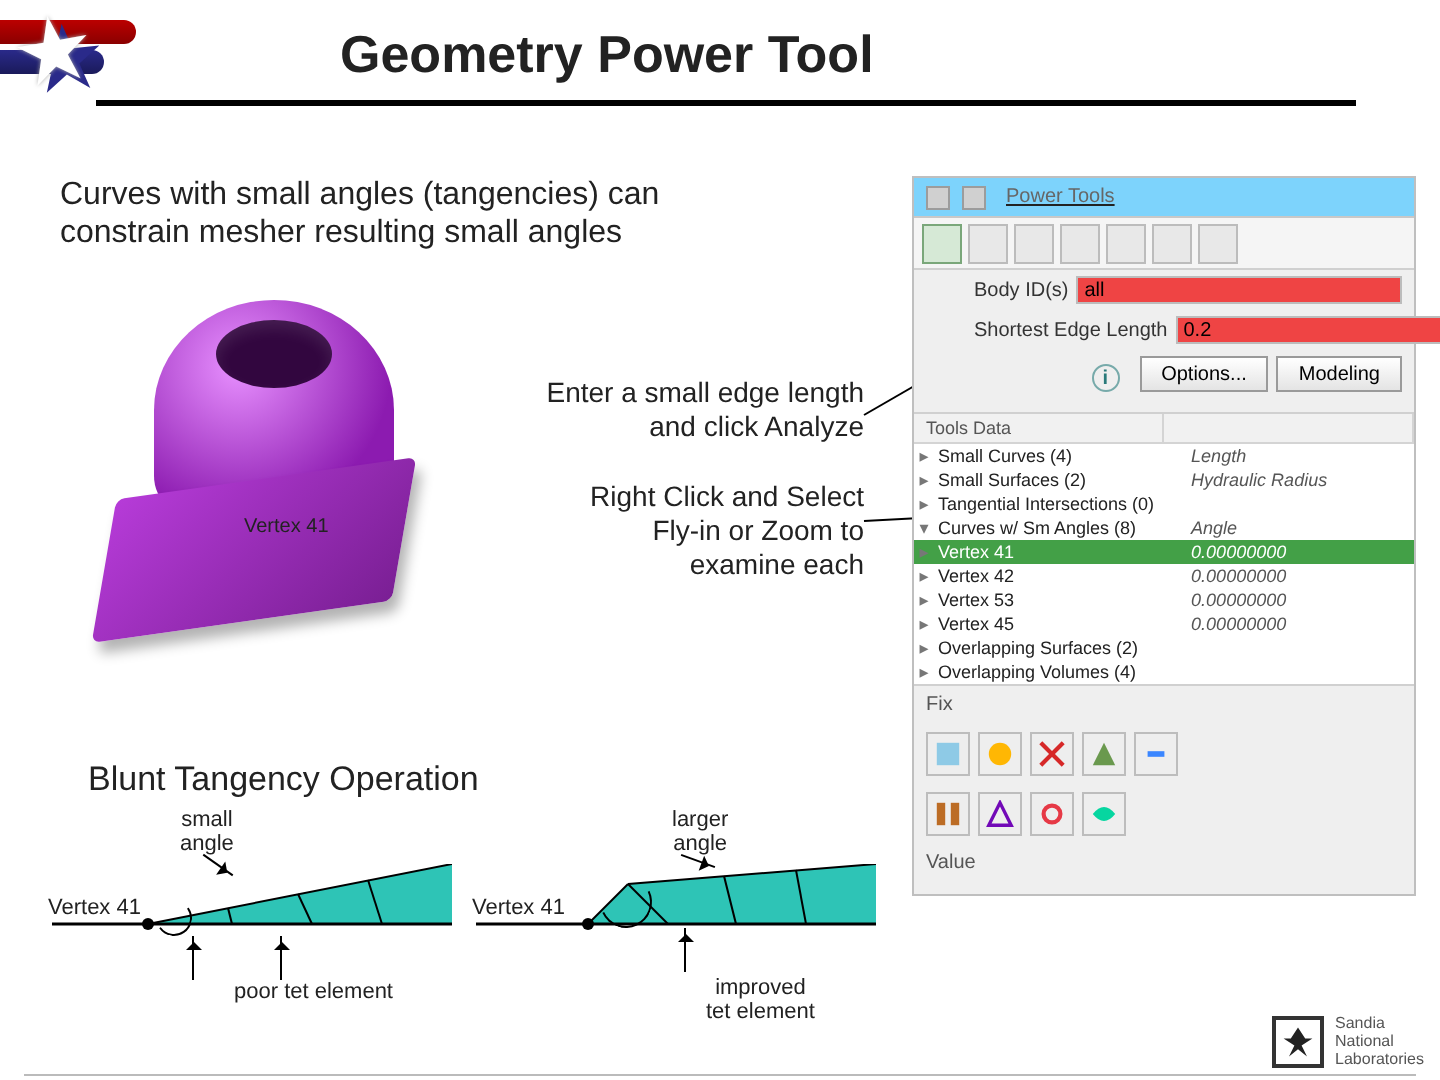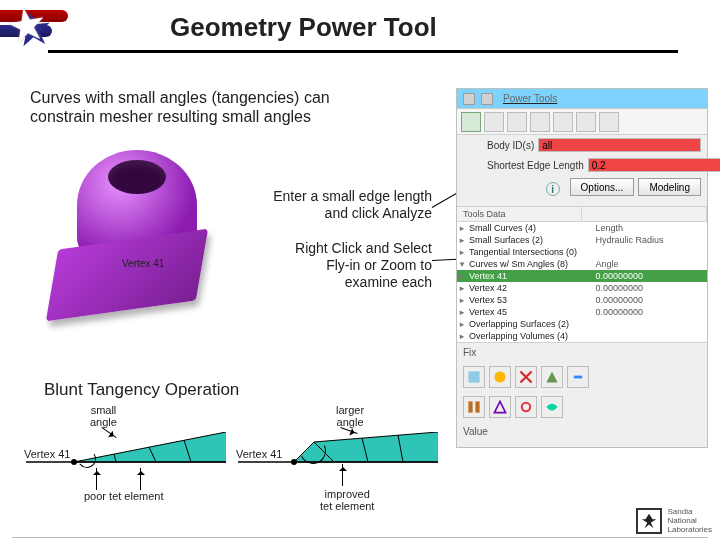--- a/index.html
+++ b/index.html
@@ -51,41 +51,41 @@
   .actions { display:flex; justify-content:flex-end; gap:4px; padding:3px 6px 6px;}
   .btn { height:18px; padding:0 10px; font-size:10px; border:1px solid #9a9a9a; background:linear-gradient(#fff,#e4e4e4); cursor:pointer;}
   .info-i { width:14px; height:14px; border-radius:50%; border:1px solid #7aa; color:#2a7a7a; font-weight:bold; font-size:10px; display:inline-flex; align-items:center; justify-content:center; margin:4px 6px;}
 
   .tree { border-top:1px solid #d0d0d0; border-bottom:1px solid #d0d0d0; background:#fff; max-height:150px; overflow:hidden;}
   .tree-head { display:flex; background:#f1f1f1; border-bottom:1px solid #d4d4d4;}
   .tree-head div { flex:1; padding:2px 6px; font-size:9px; border-right:1px solid #d4d4d4; color:#555;}
   .tree-row { display:flex; align-items:center; font-size:9px; padding:1px 0;}
   .tree-row .tw { width:10px; text-align:center; color:#777;}
   .tree-row .lbl { flex:1.2; padding-left:2px; white-space:nowrap; overflow:hidden;}
-  .tree-row .val { flex:1; padding-right:6px; text-align:left; color:#555;}
+  .tree-row .val { flex:1; padding-right:6px; text-align:left; color:#555;font-style:italic;}
   .tree-row.hi { background:#43a047; color:#fff;}
   .tree-row.hi .val { color:#fff;}
   .indent1 { padding-left:10px;} .indent2 { padding-left:22px;}
 
   .panel-sec { padding:4px 6px; font-size:10px; color:#555;}
   .icon-row { display:flex; gap:4px; padding:4px 6px;}
   .icon-row .pi { width:22px; height:22px; background:#eee; border:1px solid #bdbdbd; display:flex; align-items:center; justify-content:center;}
   .pi svg { width:14px; height:14px; }
 
   
   .sec-title { position:absolute; left:44px; top:380px; font-size:17px; color:#222;}
   .smalllbl { position:absolute; font-size:11px; color:#222; text-align:center; line-height:12px;}
   .smalllbl.a { left:90px; top:404px;}
   .smalllbl.b { left:336px; top:404px;}
   .vertexlbl { position:absolute; font-size:11px; color:#222;}
   .vertexlbl.a { left:24px; top:448px;}
   .vertexlbl.b { left:236px; top:448px;}
   .mesh { position:absolute; top:432px; width:200px; height:44px;}
   .mesh.a { left:26px;} .mesh.b { left:238px;}
-  .caption { position:absolute; font-size:11px; color:#222; text-align:center; line-height:12px;}
+  .caption { position:absolute; font-size:11px; color:#222; text-align:center; line-height:12px;margin-left:33px;}
   .caption.a { left:84px; top:490px;}
   .caption.b { left:320px; top:488px;}
 
   .arrow-up { position:absolute; width:0; border-left:1px solid #000;}
   .arrow-up::before { content:""; position:absolute; top:-1px; left:-4px; border:4px solid transparent; border-bottom-color:#000;}
   .au1 { left:96px; top:468px; height:22px;}
   .au2 { left:140px; top:468px; height:22px;}
   .au3 { left:342px; top:464px; height:22px;}
 
   

